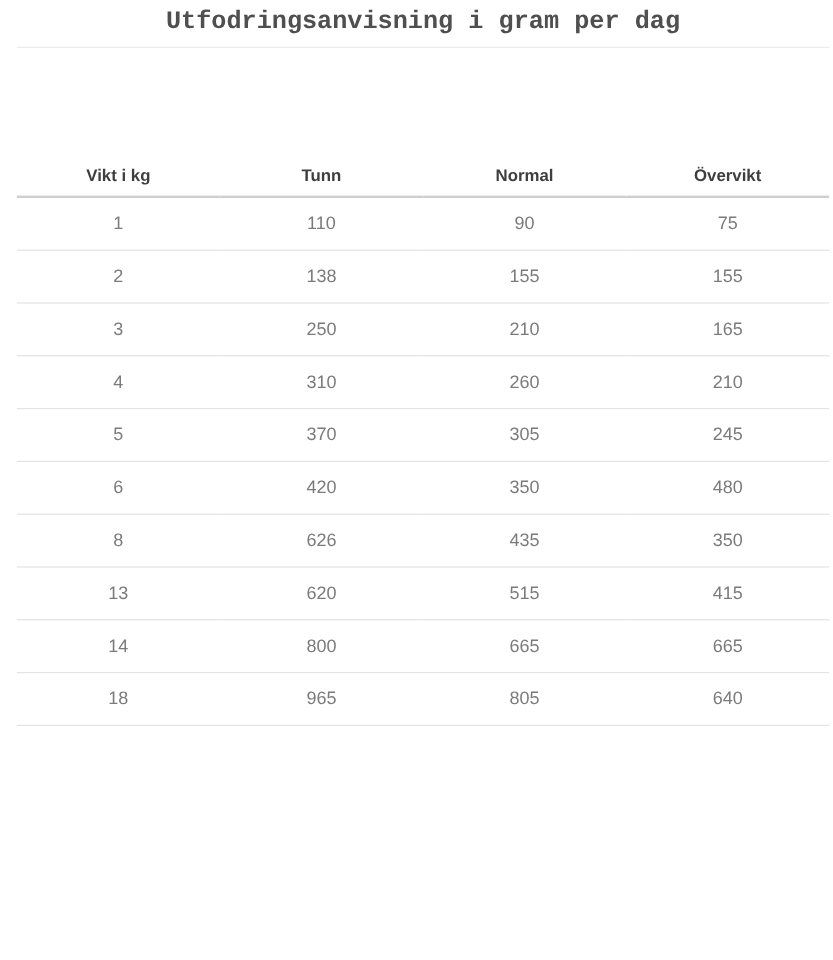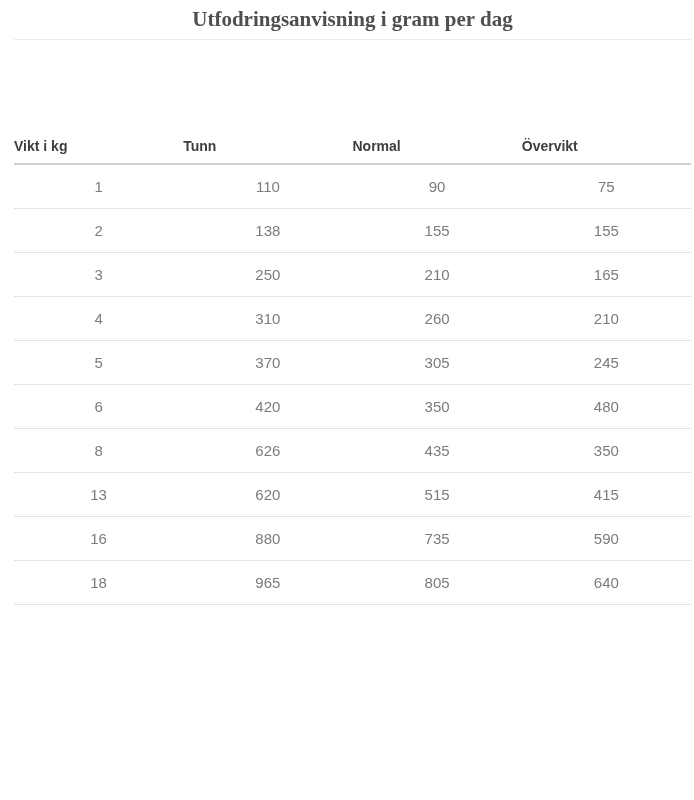--- a/index.html
+++ b/index.html
@@ -13,21 +13,21 @@
     font-family: "Liberation Sans", sans-serif;
     overflow: hidden;
   }
   .page {
     margin: 0 3px 0 14px;
   }
   .page-title {
     margin: 0;
     padding: 6px 0 7px 0;
     text-align: center;
-    font-family: Liberation Serif, serif;
+    font-family: Liberation Mono, monospace;
     font-weight: 700;
     font-size: 21px;
     line-height: 26px;
     color: #4f4f4f;
   }
   .title-divider {
     border: 0;
     border-bottom: 1px solid #ebebeb;
     height: 0;
   }
@@ -36,21 +36,21 @@
   }
   table.feeding-table {
     width: 100%;
     border-collapse: collapse;
     table-layout: fixed;
   }
   table.feeding-table th {
     font-size: 14px;
     font-weight: 700;
     color: #3e3e3e;
-    text-align: left;
+    text-align: center;
     padding: 10px 0 9px 0;
     border-bottom: 2px solid #cfcfcf;
     line-height: 16px;
   }
   table.feeding-table td {
     font-size: 15px;
     font-weight: 400;
     color: #7b7b7b;
     text-align: center;
     padding: 13px 0;
@@ -121,24 +121,24 @@
           <td>435</td>
           <td>350</td>
         </tr>
         <tr>
           <td>13</td>
           <td>620</td>
           <td>515</td>
           <td>415</td>
         </tr>
         <tr>
-          <td>16</td>
-          <td>880</td>
-          <td>735</td>
-          <td>590</td>
+          <td>14</td>
+          <td>800</td>
+          <td>665</td>
+          <td>665</td>
         </tr>
         <tr>
           <td>18</td>
           <td>965</td>
           <td>805</td>
           <td>640</td>
         </tr>
       </tbody>
   </table>
 

